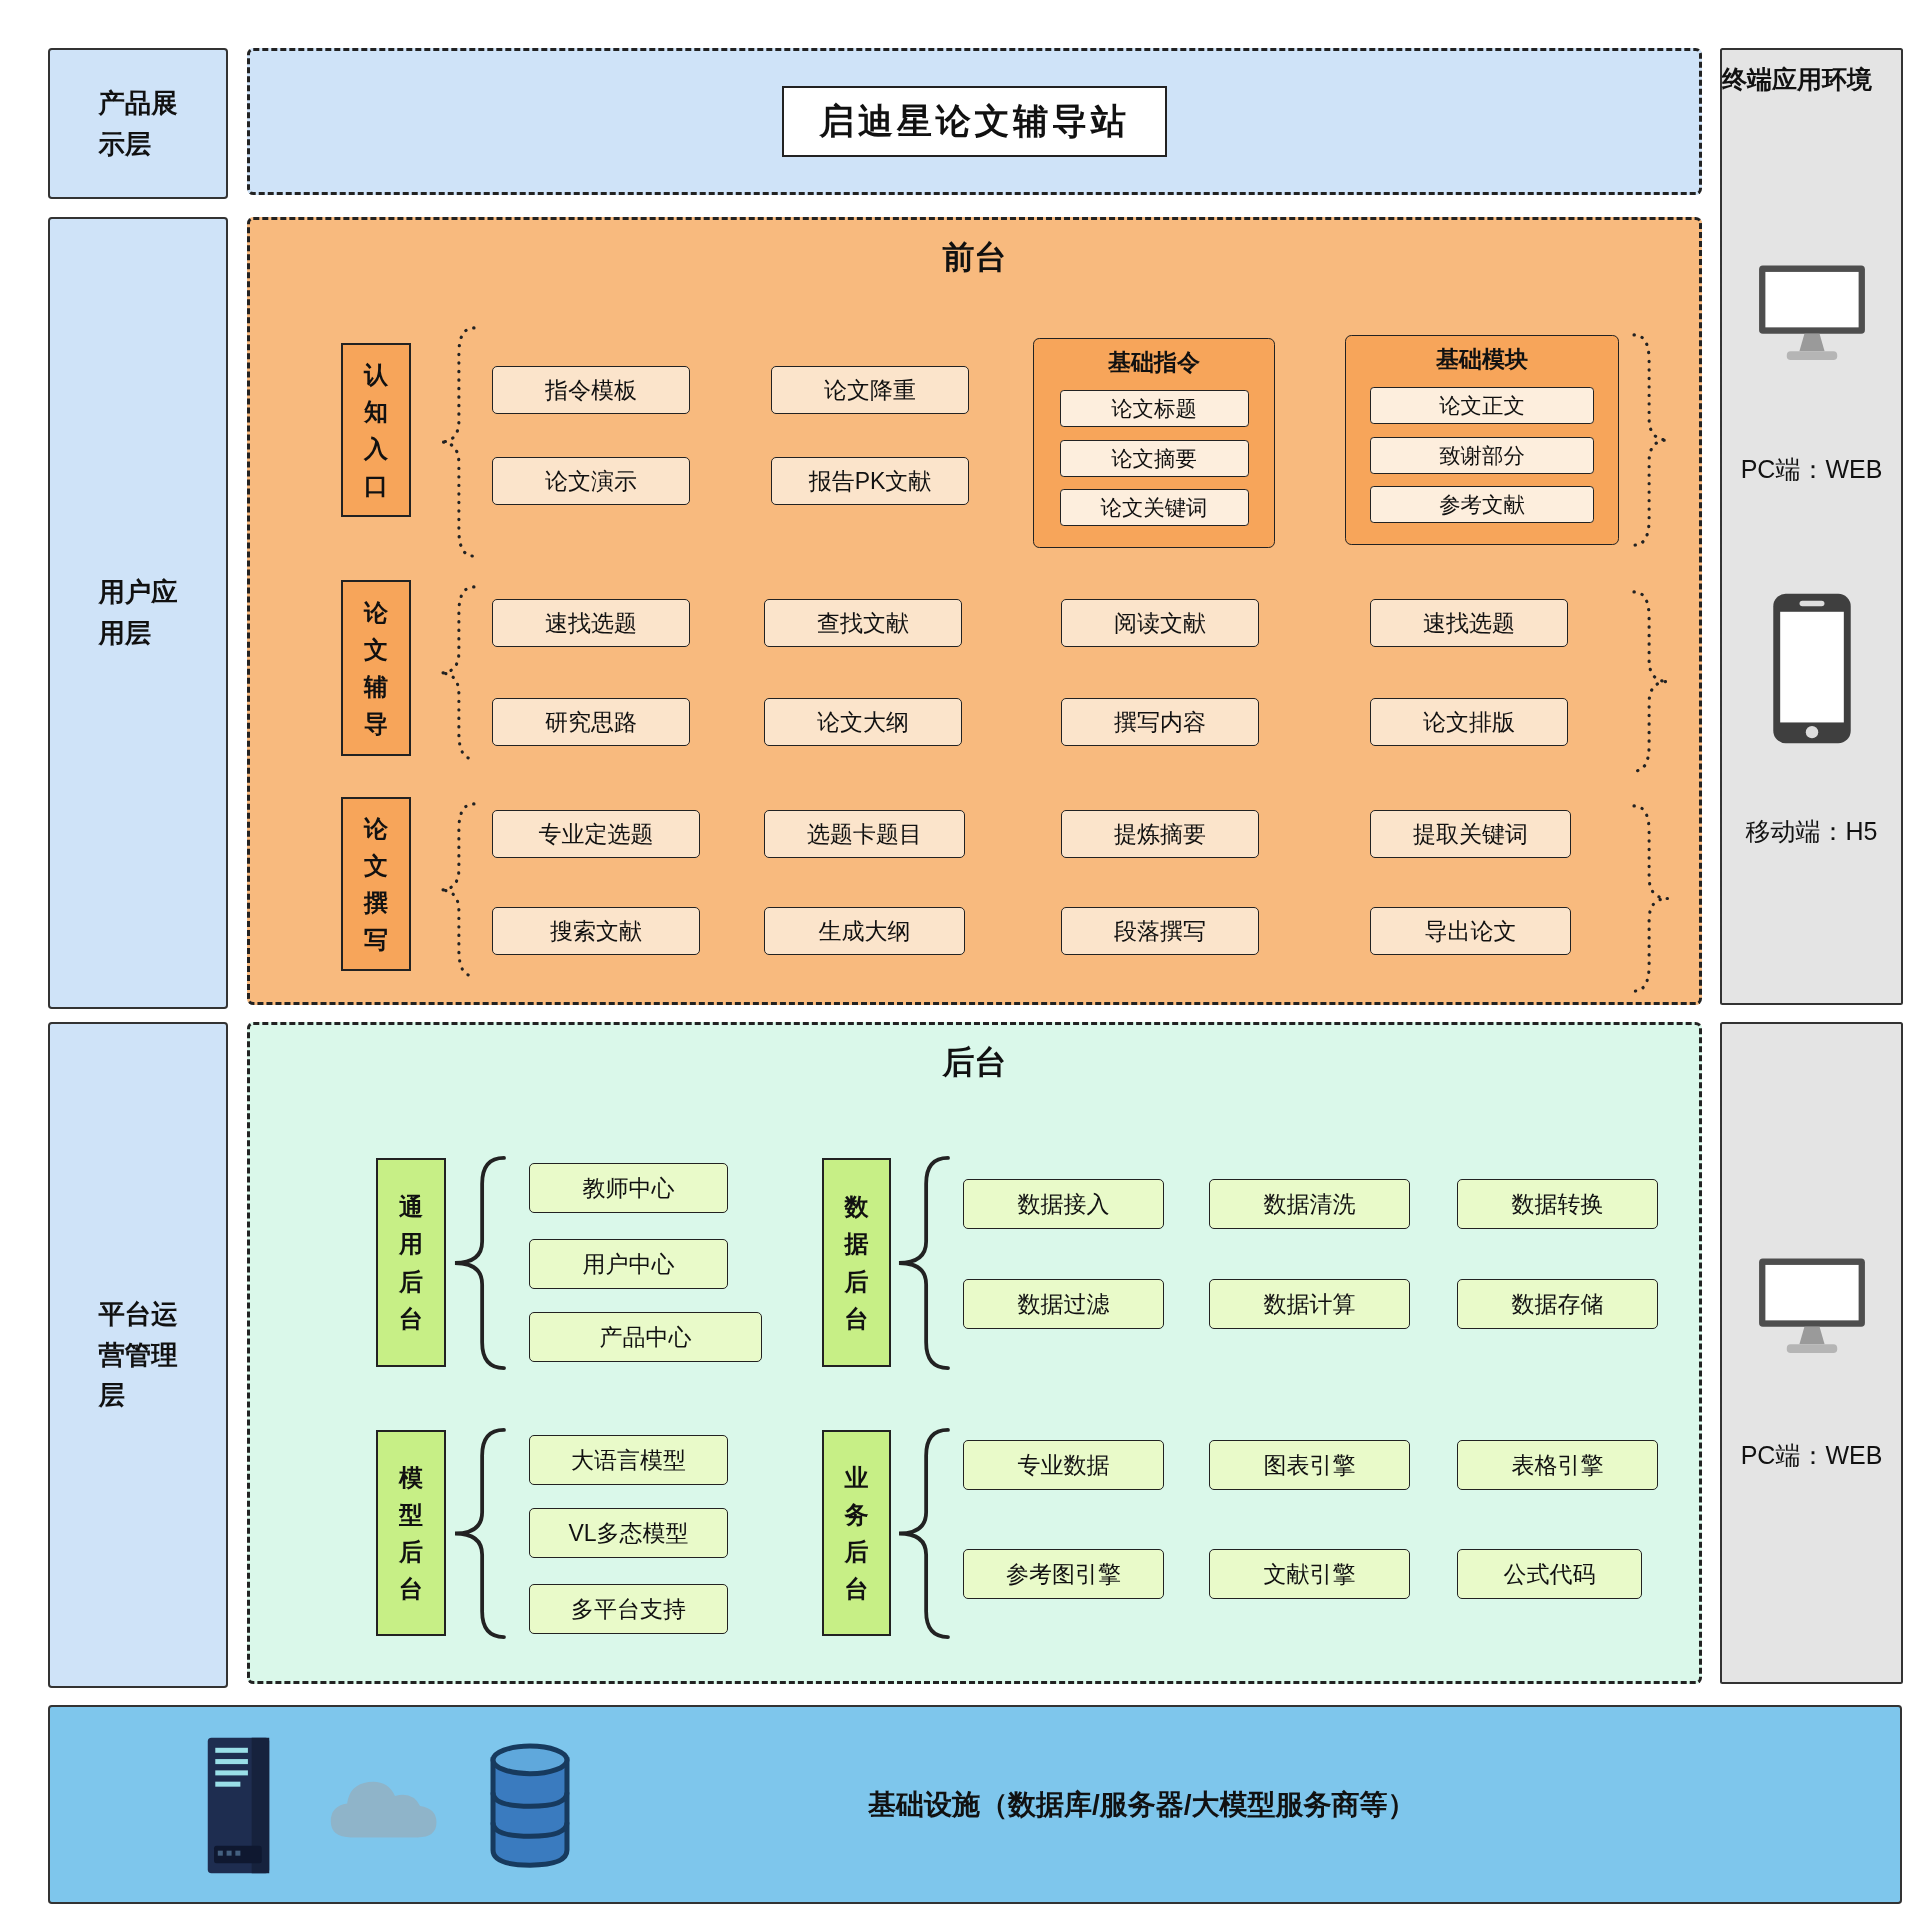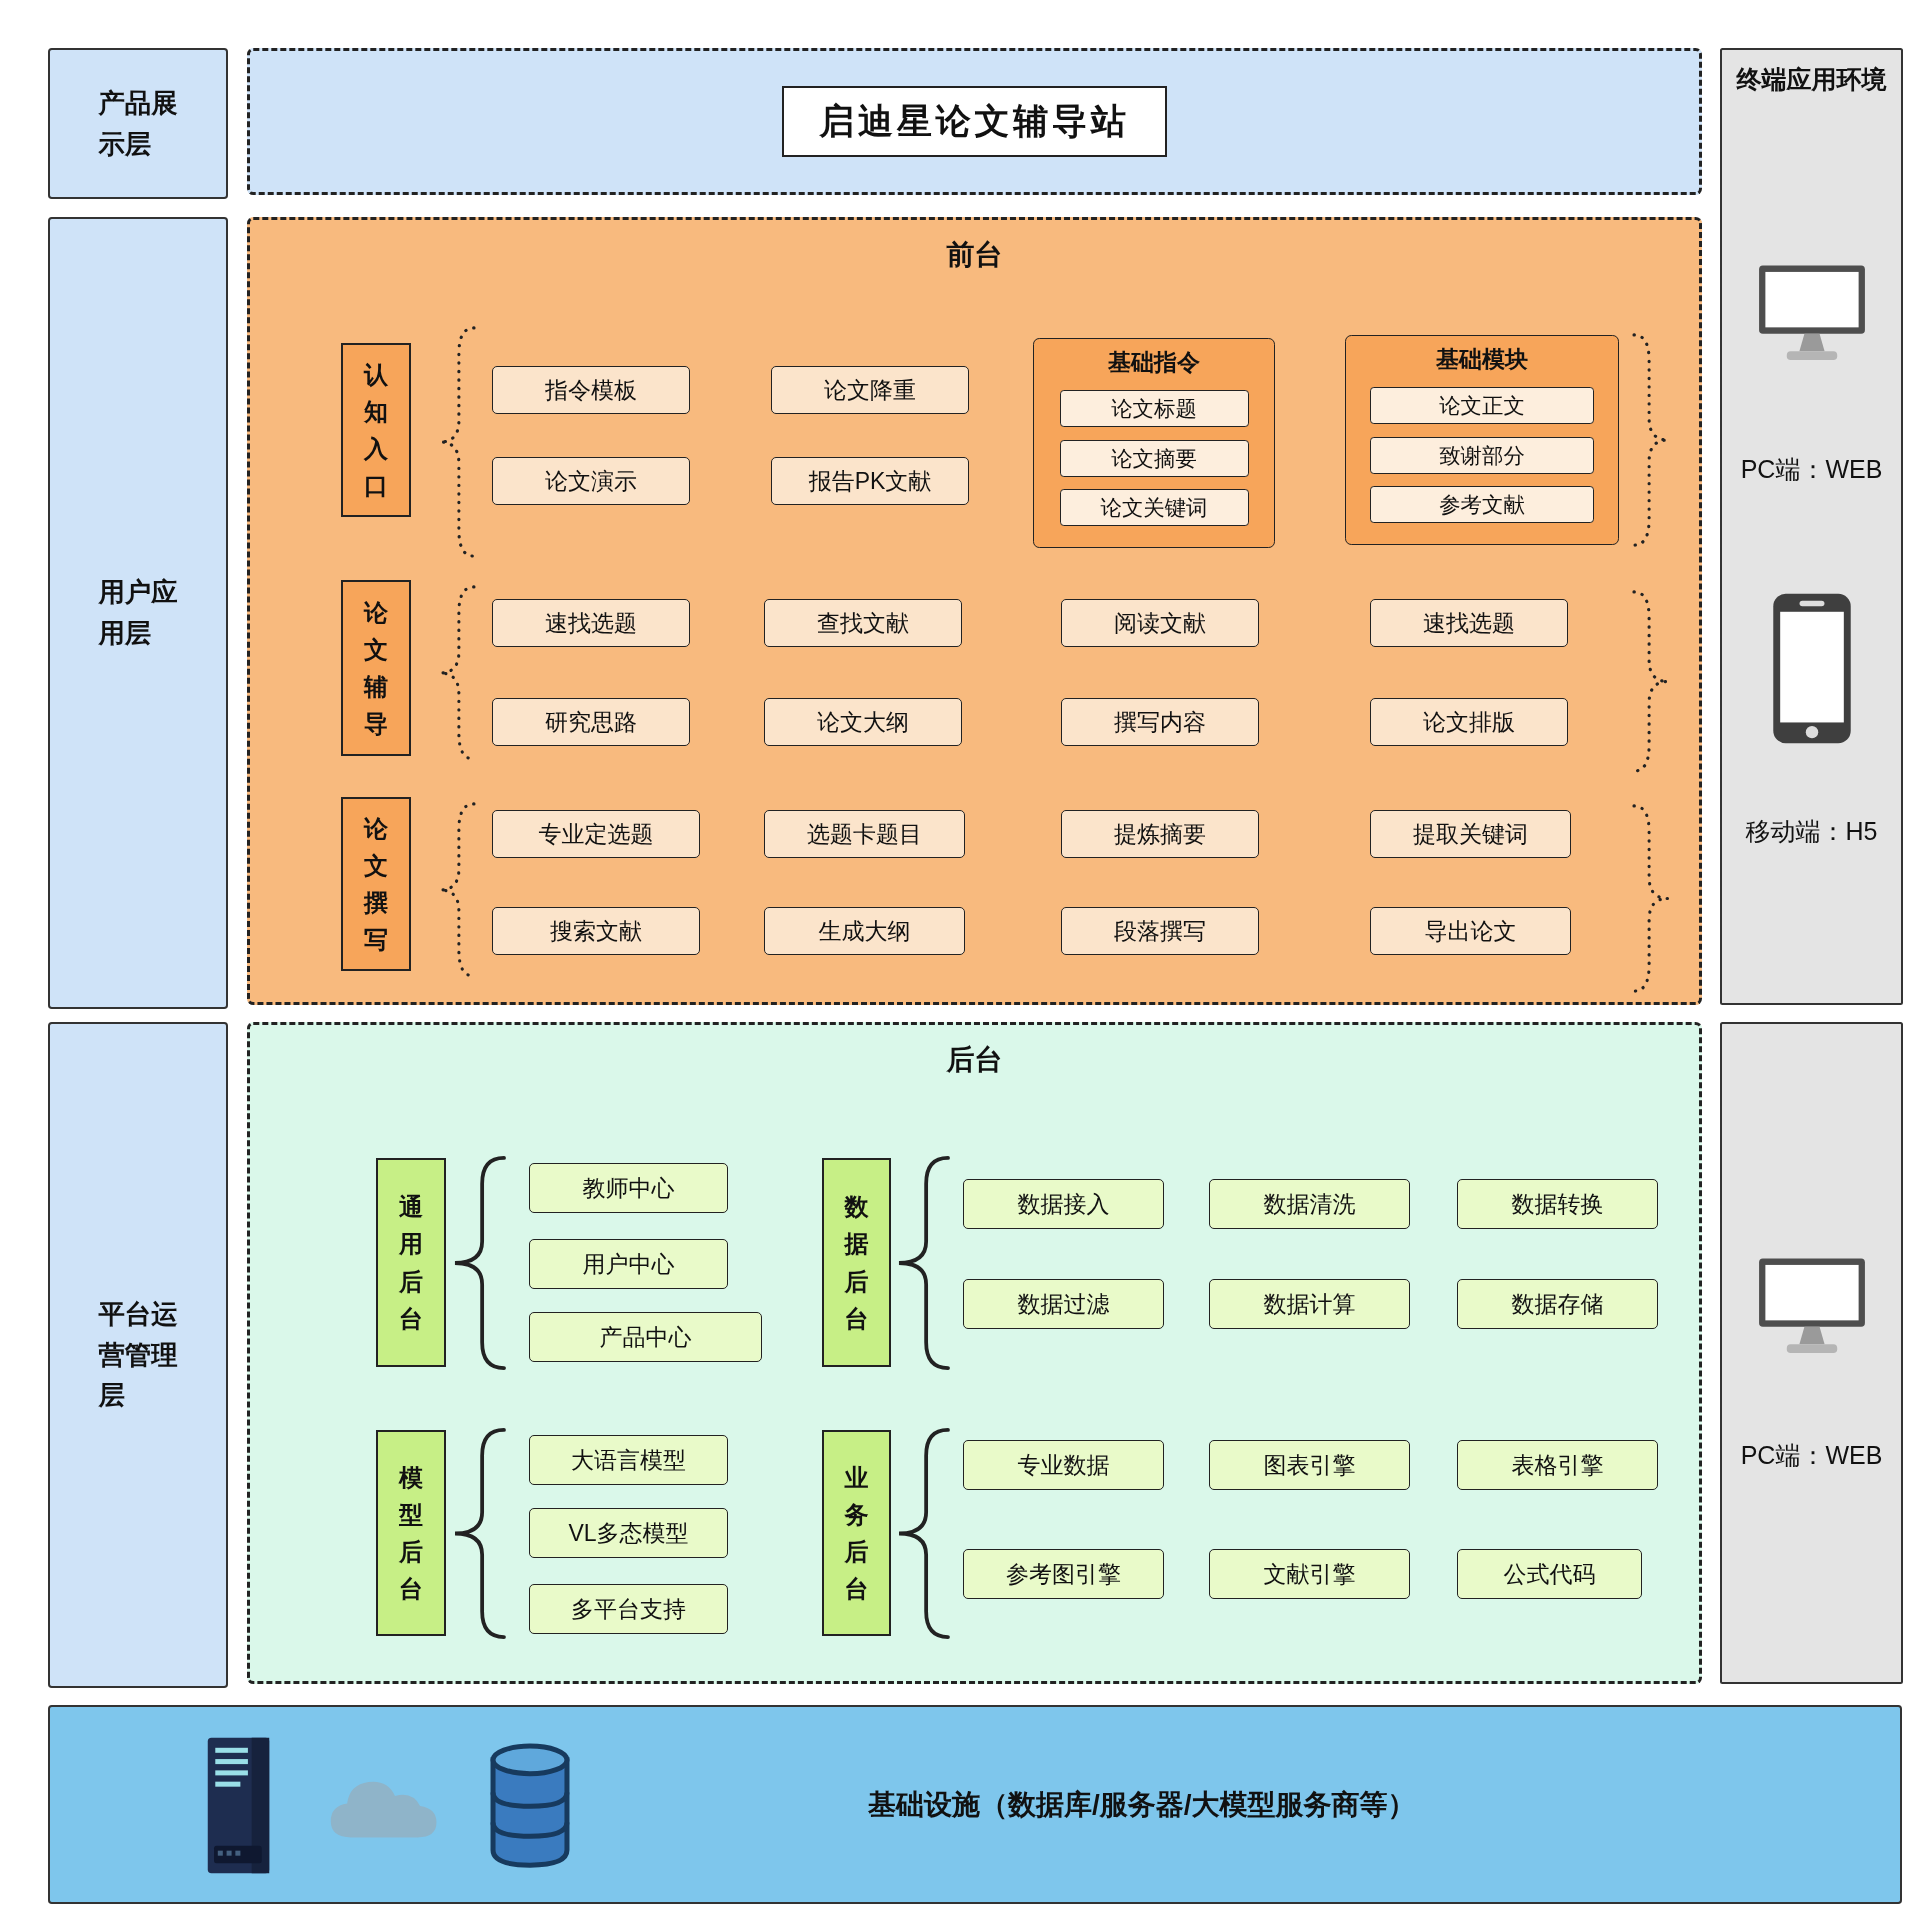--- a/index.html
+++ b/index.html
@@ -11,30 +11,30 @@
          border-radius:3.8px;display:flex;align-items:center;justify-content:center;
          font-weight:bold;font-size:26.4px;line-height:1.55;white-space:pre-line;}
 
   
   .title-band{position:absolute;left:247px;top:48px;width:1455px;height:147px;background:#cfe3f8;
               border:3.1px dashed #222;border-radius:6.3px;display:flex;align-items:center;justify-content:center;box-sizing:border-box;}
   .title-box{background:#ffffff;border:2.5px solid #222;padding:10px 35px;font-size:35px;font-weight:bold;letter-spacing:3.8px;}
 
   
   .rpanel{position:absolute;left:1720px;width:183px;background:#e4e4e4;border:2.5px solid #333;border-radius:2.5px;box-sizing:border-box;}
-  .rpanel .rheading{position:absolute;top:12.6px;left:0;width:100%;text-align:center;font-weight:bold;font-size:25px;}
+  .rpanel .rheading{position:absolute;top:12.6px;left:0;width:100%;font-weight:bold;font-size:25px;}
   .rpanel .rlabel{position:absolute;left:0;width:100%;text-align:center;font-size:25px;}
   .icon-abs{position:absolute;left:50%;transform:translateX(-50%);}
 
   
   .front{position:absolute;left:247px;top:217px;width:1455px;height:788px;background:#f8ba7e;
          border:3.1px dashed #222;border-radius:6.3px;box-sizing:border-box;}
   .back{position:absolute;left:247px;top:1022px;width:1455px;height:662px;background:#daf8ea;
         border:3.1px dashed #222;border-radius:6.3px;box-sizing:border-box;}
-  .sec-title{position:absolute;top:16.4px;left:0;width:100%;text-align:center;font-weight:bold;font-size:28px;}
+  .sec-title{position:absolute;top:16.4px;left:0;width:100%;text-align:center;font-weight:bold;font-size:32px;}
 
   
   .vlabel{position:absolute;border:2.5px solid #222;display:flex;align-items:center;justify-content:center;
           text-align:center;white-space:pre-line;font-weight:bold;font-size:24px;line-height:1.55;box-sizing:border-box;}
   .vlabel.orange{background:#f7a55a;}
   .vlabel.green{background:#c7ef86;}
 
   
   .obox{position:absolute;height:48px;background:#fbe4cb;border:1.9px solid #222;border-radius:5px;
         display:flex;align-items:center;justify-content:center;font-size:23px;box-sizing:border-box;}

